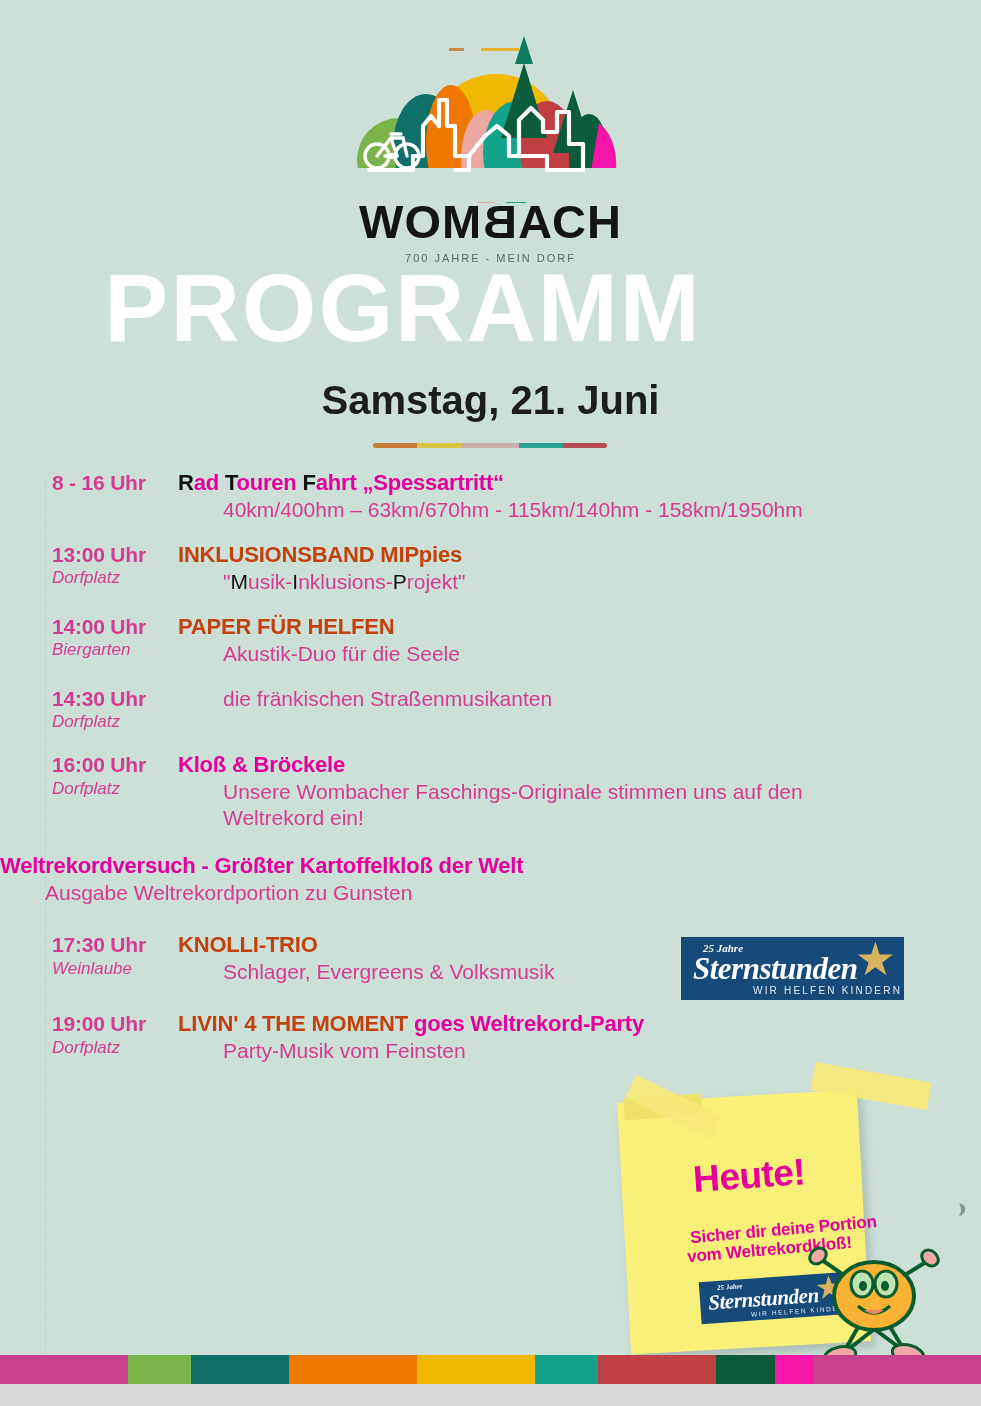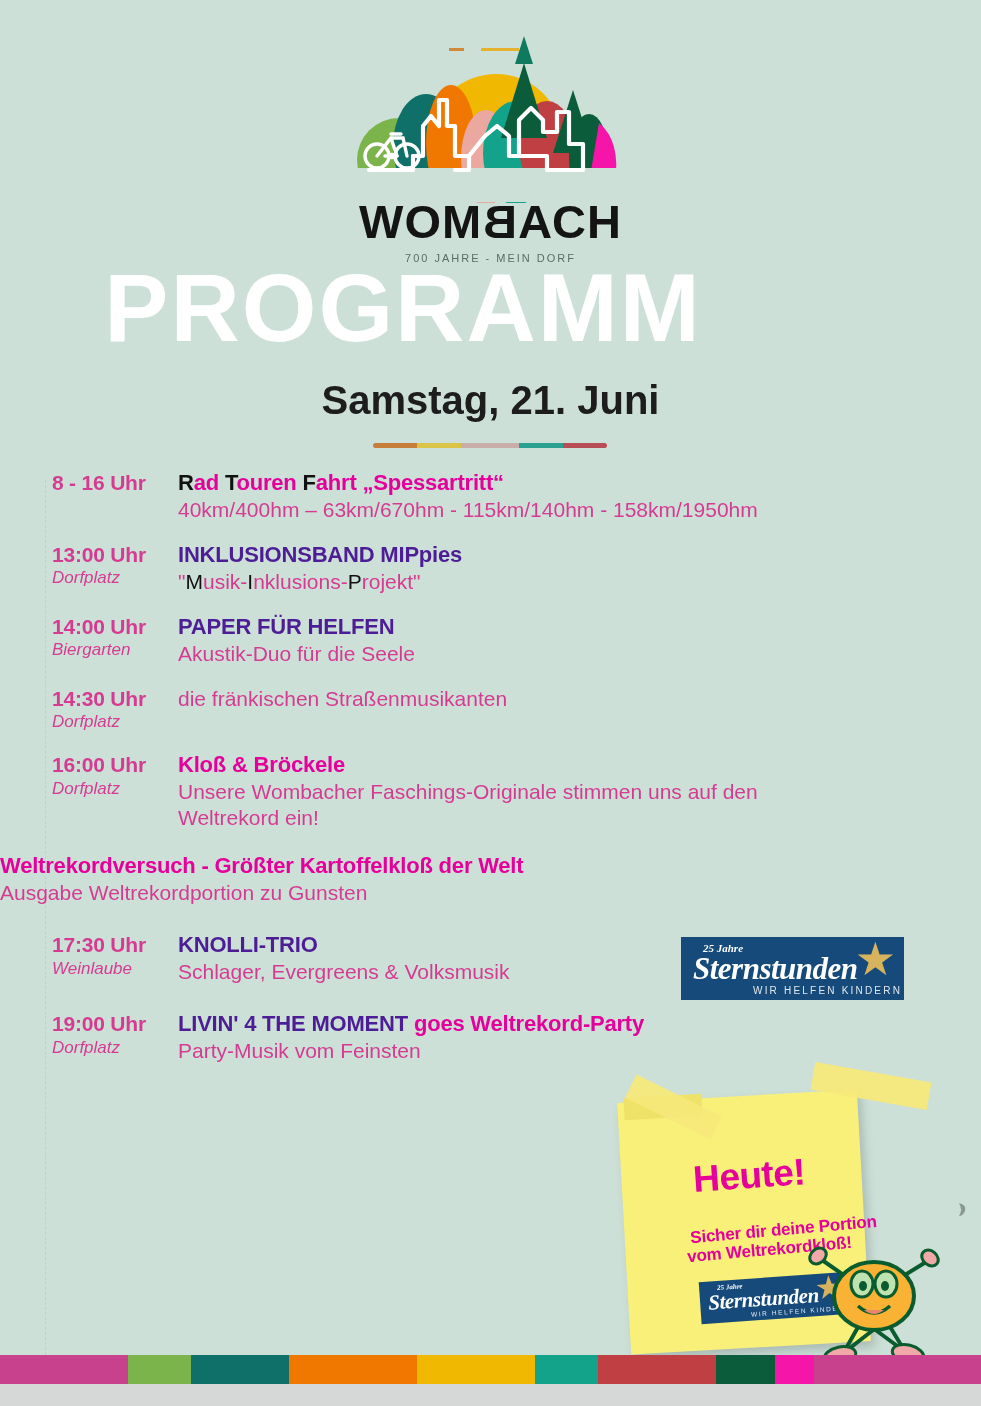--- a/index.html
+++ b/index.html
@@ -39,22 +39,22 @@
   }
   #divider div{height:100%;}
   
   #program{position:absolute;left:0;top:470px;width:907px;}
   .row{position:relative;display:flex;margin-bottom:19px;}
   .time-col{width:178px;padding-left:52px;box-sizing:border-box;flex:0 0 178px;}
   .time{font-size:21px;font-weight:bold;color:#d63b92;line-height:1.22;letter-spacing:-.2px;}
   .place{font-size:17px;font-style:italic;color:#d63b92;line-height:1.3;}
   .body-col{flex:1;padding-right:14px;}
   .ttl{font-size:22px;font-weight:bold;line-height:1.22;letter-spacing:-.2px;}
-  .sub{font-size:21px;line-height:1.24;color:#d63b92;font-weight:400;}
-  .g{color:#4c1d95;}
+  .sub{font-size:21px;line-height:1.24;color:#d63b92;font-weight:400;margin-left:45px;}
+  .g{color:#c2410c;}
   .p{color:#e6009b;}
   .pk{color:#d63b92;}
   .k{color:#111111;}
   
   .stern{
     background:#154a7a;display:inline-block;position:relative;
     box-sizing:border-box;overflow:hidden;
   }
   .stern .s-jahre{
     position:absolute;color:#ffffff;font-style:italic;font-weight:bold;

